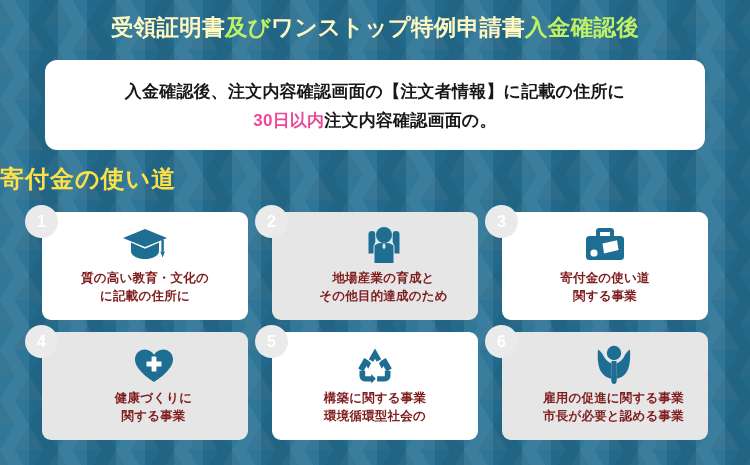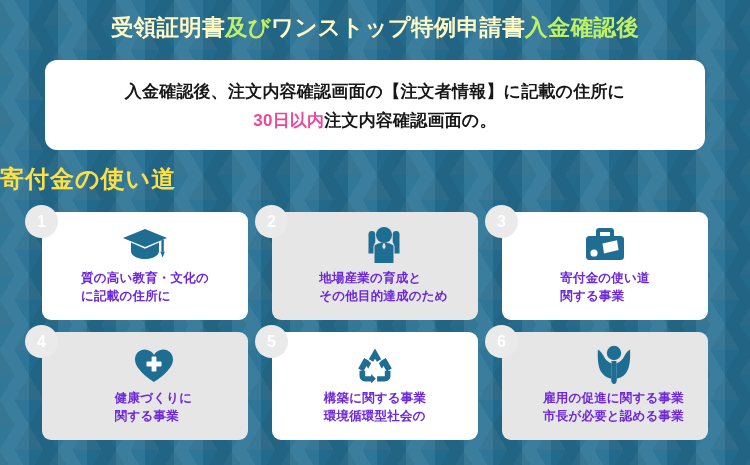--- a/index.html
+++ b/index.html
@@ -139,24 +139,25 @@
   .card-icon {
     height: 42px;
     display: flex;
     align-items: center;
     justify-content: center;
   }
   .card-icon svg { display: block; }
 
   .card-label {
     margin-top: 4px;
-    color: #6d28d9;
+    color: #7f1d1d;
     font-size: 12.5px;
     font-weight: bold;
     line-height: 17.5px;
+    text-align: center;
     letter-spacing: 0.2px;
     white-space: nowrap;
   }
 </style>
 </head>
 <body>
 
 <div id="page">
 
   <div id="bg-pattern"></div>

